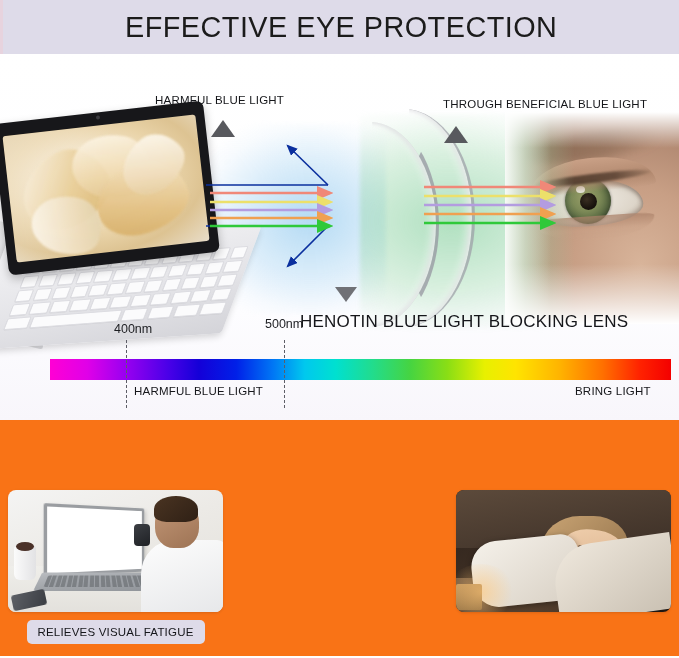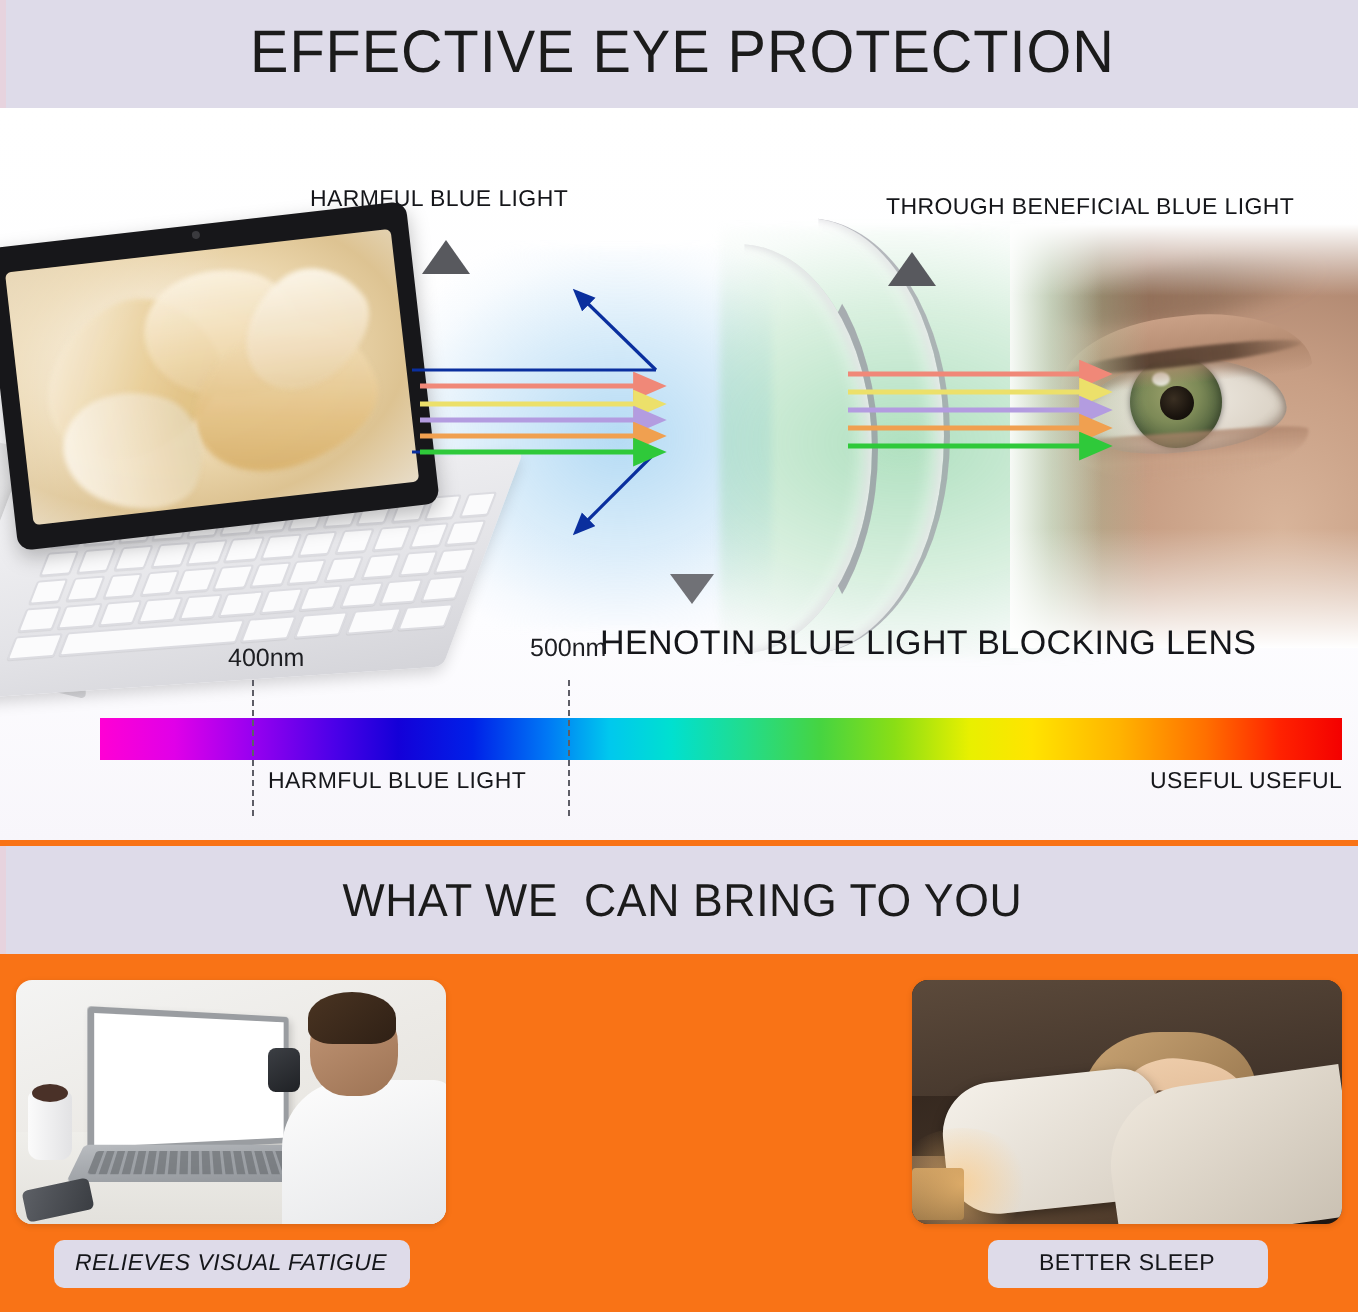--- a/index.html
+++ b/index.html
@@ -246,21 +246,21 @@
   .section-title{
     font-size:23px;color:#1b1b1b;letter-spacing:.3px;white-space:pre;
     transform:scaleX(.97);
   }
 
   
   .cards{
     position:absolute;left:0;top:490px;width:679px;height:168px;
   }
   .card{position:absolute;top:0;width:215px;}
-  .c1{left:8px;font-style:italic;} .c2{left:232px;} .c3{left:456px;}
+  .c1{left:8px;} .c2{left:232px;} .c3{left:456px;}
   .photo{
     width:215px;height:122px;border-radius:8px;overflow:hidden;position:relative;
     box-shadow:0 1px 3px rgba(0,0,0,.13);
   }
   .cap{
     margin:8px auto 0;width:168px;height:24px;border-radius:5px;
     background:#dedbe9;display:flex;align-items:center;justify-content:center;
     font-size:11.5px;color:#15161a;letter-spacing:.2px;white-space:nowrap;
   }
   .cap-wide{width:178px;}
@@ -487,27 +487,24 @@
     <div class="lbl lbl-through">THROUGH BENEFICIAL BLUE LIGHT</div>
     <div class="lbl lbl-lens">HENOTIN  BLUE LIGHT BLOCKING LENS</div>
 
     <div class="spectrum-area">
       <div class="spec-bar"></div>
       <div class="dash dash-400"></div>
       <div class="dash dash-500"></div>
       <div class="nm nm-400">400nm</div>
       <div class="nm nm-500">500nm</div>
       <div class="spec-lbl spec-harmful">HARMFUL BLUE LIGHT</div>
-      <div class="spec-lbl spec-useful">USEFUL USEFUL</div>
+      <div class="spec-lbl spec-useful">BRING LIGHT</div>
     </div>
   </div>
 
-  <div class="section-band">
-    <div class="section-title">WHAT WE  CAN BRING TO YOU</div>
-  </div>
 
   <div class="cards">
 
     <div class="card c1">
       <div class="photo ph1">
         <div class="desk1"></div>
         <div class="cup1"></div>
         <div class="lap-screen"></div>
         <div class="lap-base"></div>
         <div class="lap-keys"></div>
@@ -527,17 +524,16 @@
         <div class="duvet2"></div>
         <div class="s-hair"></div>
         <div class="s-face"></div>
         <div class="s-eye"></div>
         <div class="s-eye2"></div>
         <div class="pillow3"></div>
         <div class="duvet"></div>
         <div class="nightstand"></div>
         <div class="lampglow"></div>
       </div>
-      <div class="cap cap-narrow">BETTER SLEEP</div>
     </div>
 
   </div>
 </div>
 
 </body></html>

